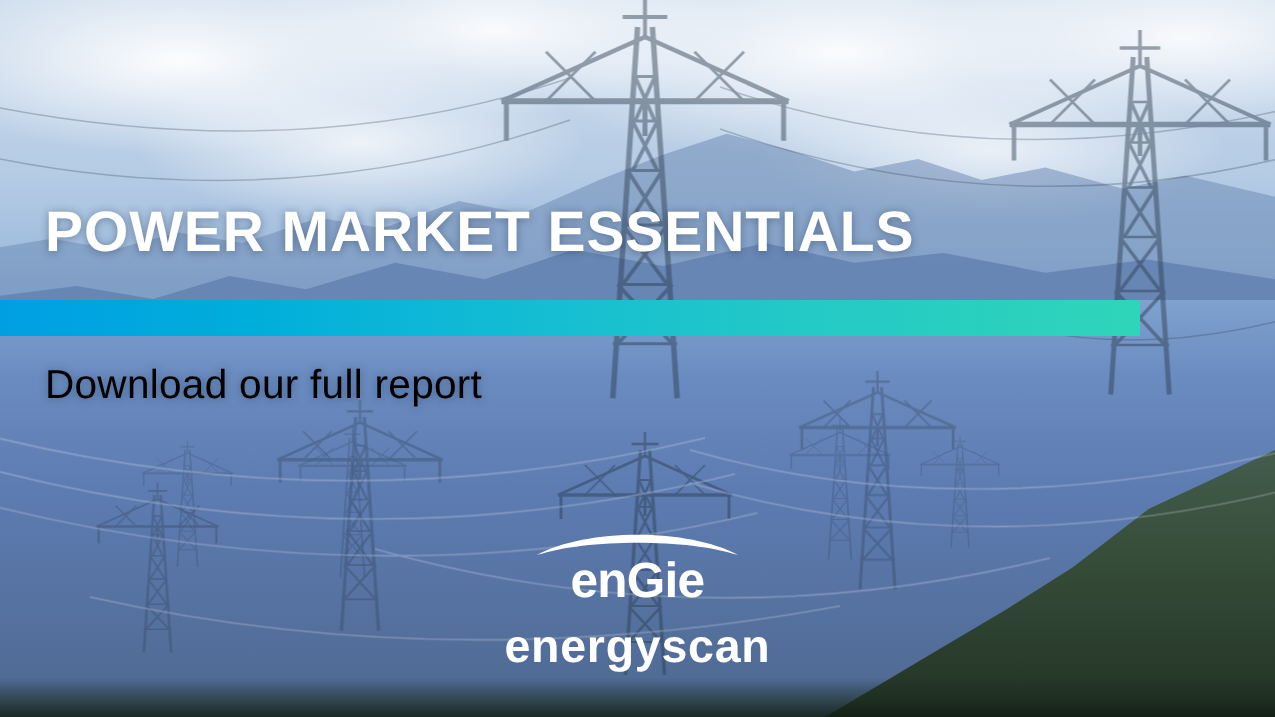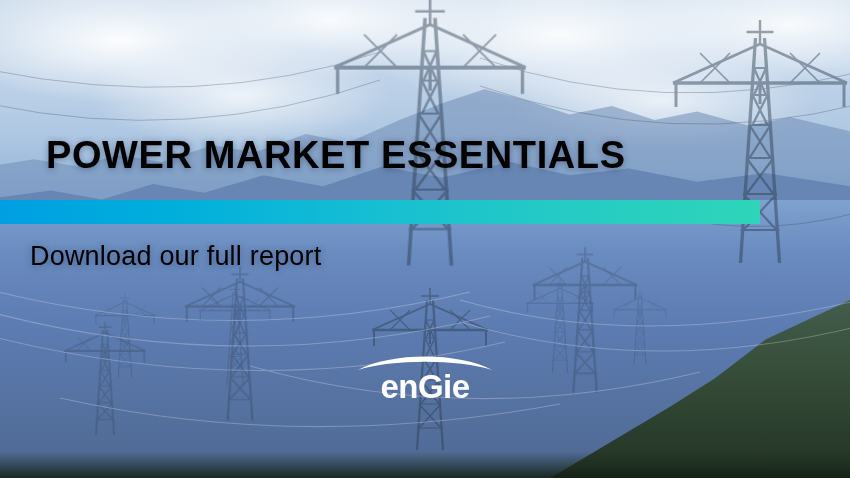--- a/index.html
+++ b/index.html
@@ -41,22 +41,22 @@
     clip-path:polygon(100% 0%,72% 22%,55% 44%,40% 60%,26% 74%,12% 88%,0% 100%,100% 100%);
   }
   .treeline{
     position:absolute;left:0;bottom:0;width:850px;height:26px;
     background:linear-gradient(180deg,rgba(30,48,32,.0) 0%, rgba(26,42,28,.55) 55%, rgba(18,30,20,.85) 100%);
   }
   
   .wires{position:absolute;left:0;top:180px;width:850px;height:298px;opacity:.5;}
   
   .headline{
-    position:absolute;left:46px;top:134px;
-    font-size:38px;font-weight:700;letter-spacing:.6px;color:#000000;
+    position:absolute;left:30px;top:134px;
+    font-size:38px;font-weight:700;letter-spacing:.6px;color:#ffffff;
     text-shadow:0 1px 6px rgba(30,50,80,.45);
     white-space:nowrap;
   }
   .accentbar{
     position:absolute;left:0;top:200px;width:760px;height:24px;
     background:linear-gradient(90deg,#009FE3 0%, #00AEDB 22%, #13BCD4 45%, #23C9C6 70%, #2FD5B8 100%);
   }
   .subline{
     position:absolute;left:30px;top:241px;
     font-size:27px;font-weight:400;color:#000000;letter-spacing:.2px;
@@ -155,15 +155,16 @@
 
   <div class="accentbar"></div>
 
   <div class="subline">Download our full report</div>
 
   <div class="logo">
     <svg class="logo-arc" width="136" height="20" viewBox="0 0 136 20">
       <path d="M1 18 C 34 0, 102 0, 135 18 C 102 7, 34 7, 1 18 Z" fill="#ffffff"></path>
     </svg>
     <span class="logo-word">enGie</span>
+    <span class="brand-word">energyscan</span>
   </div>
 
 </div>
 
 </body></html>

